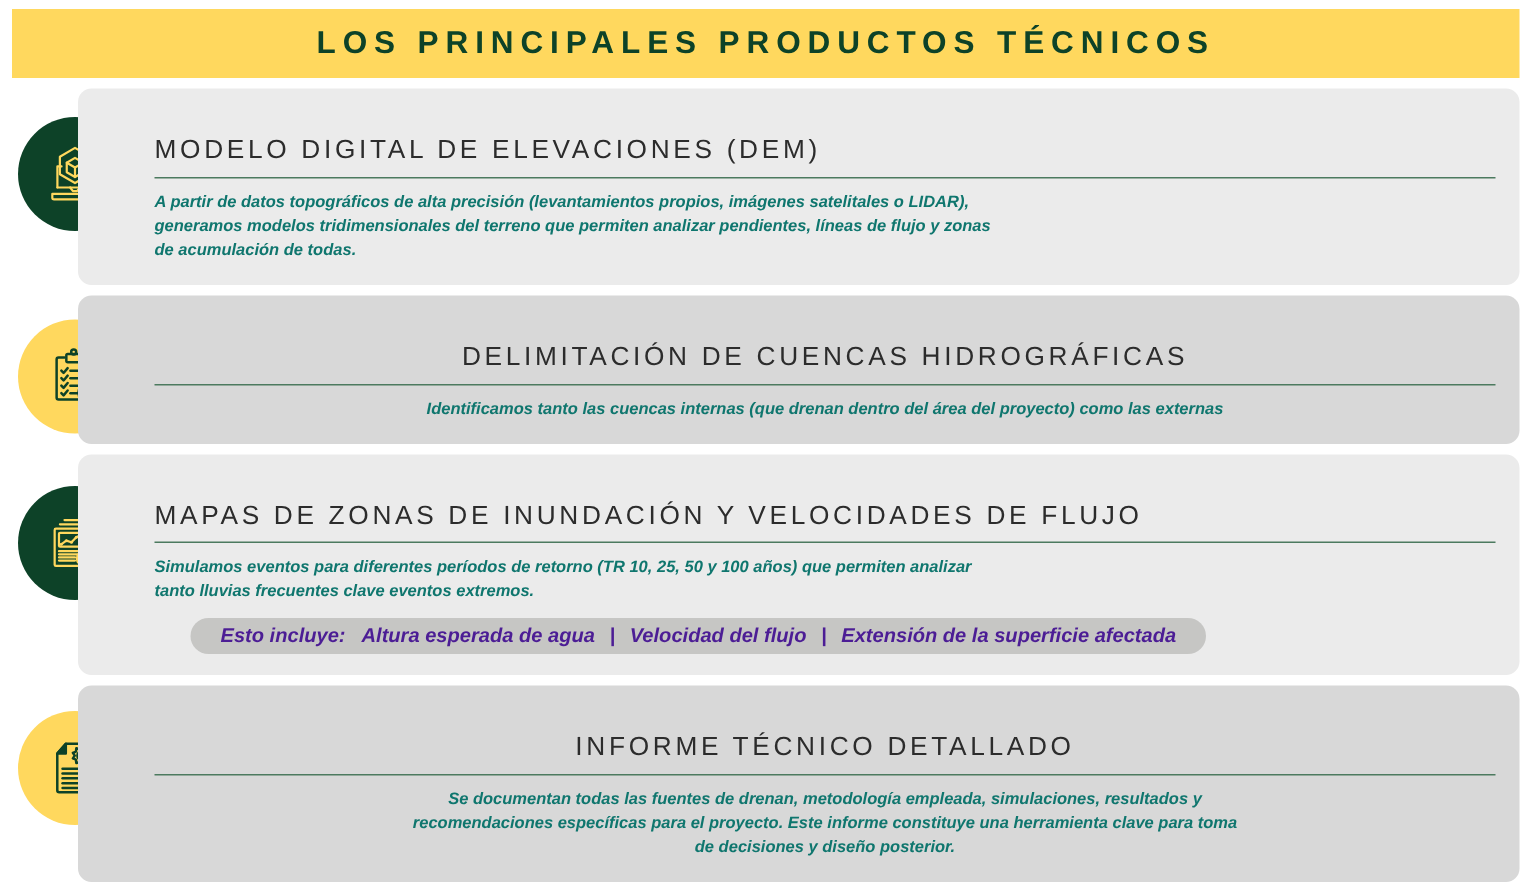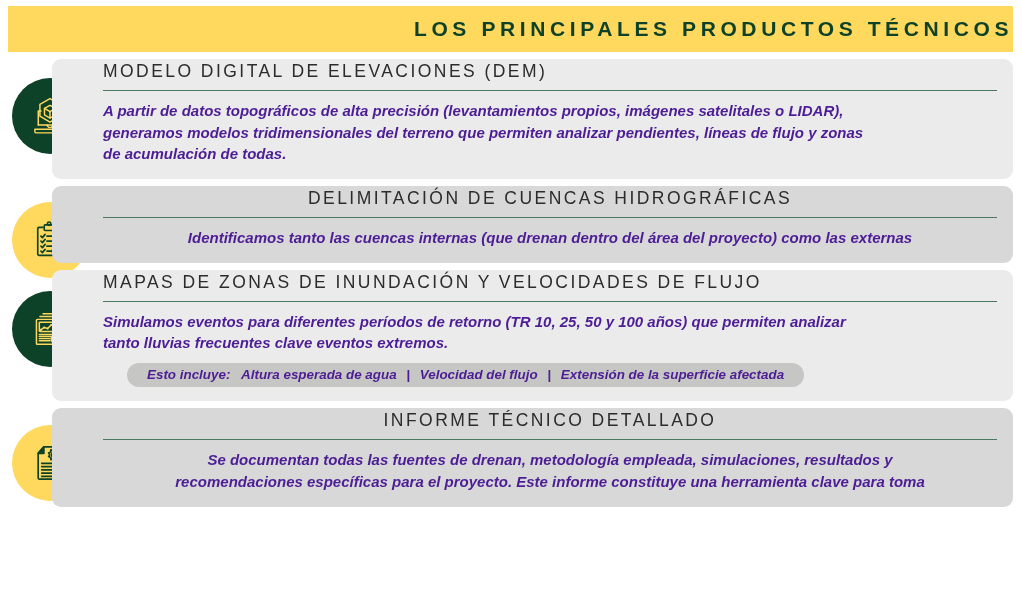--- a/index.html
+++ b/index.html
@@ -25,21 +25,21 @@
   
   .header-banner {
     position: absolute;
     left: 8px;
     top: 6px;
     width: 1005px;
     height: 46px;
     background: #ffd85e;
     display: flex;
     align-items: center;
-    justify-content: flex-end;
+    justify-content: center;
   }
   .header-title {
     color: #0d4228;
     font-size: 21px;
     font-weight: 700;
     letter-spacing: 4.6px;
     text-transform: uppercase;
     font-family: "Liberation Sans", sans-serif;
     white-space: nowrap;
   }
@@ -56,21 +56,21 @@
     position: relative;
     margin-bottom: 7px;
   }
 
   .card {
     position: relative;
     margin-left: 52px;
     margin-right: 8px;
     border-radius: 9px;
     box-sizing: border-box;
-    padding: 2px 16px 14px 51px;
+    padding: 30px 16px 14px 51px;
     min-height: 60px;
   }
   .card.tone-light { background: #ebebeb; }
   .card.tone-dark  { background: #d8d8d8; text-align: center; }
 
   .card-title {
     color: #2c2c2c;
     font-size: 17.5px;
     font-weight: 400;
     letter-spacing: 2.45px;
@@ -82,22 +82,22 @@
 
   .card-divider {
     margin-top: 7px;
     margin-bottom: 9px;
     height: 1px;
     background: #4c7a5f;
     width: 100%;
   }
 
   .card-body {
-    color: #4c1d95;
-    font-size: 15px;
+    color: #0f766e;
+    font-size: 11px;
     font-style: italic;
     font-weight: 700;
     line-height: 1.45;
     font-family: "Liberation Sans", sans-serif;
   }
   .card-body .line { display: block; white-space: nowrap; }
 
   
   .pill {
     display: inline-block;
@@ -265,18 +265,19 @@
           <path d="M14.5 35.6 L33.5 35.6"></path>
           <path d="M14.5 39.3 L27 39.3"></path>
         </svg>
       </div>
       <div class="card tone-dark">
         <div class="card-title">INFORME TÉCNICO DETALLADO</div>
         <div class="card-divider"></div>
         <div class="card-body">
           <span class="line">Se documentan todas las fuentes de drenan, metodología empleada, simulaciones, resultados y</span>
           <span class="line">recomendaciones específicas para el proyecto. Este informe constituye una herramienta clave para toma</span>
+          <span class="line">de decisiones y diseño posterior.</span>
         </div>
       </div>
     </div>
 
   </div>
 </div>
 
 </body></html>

